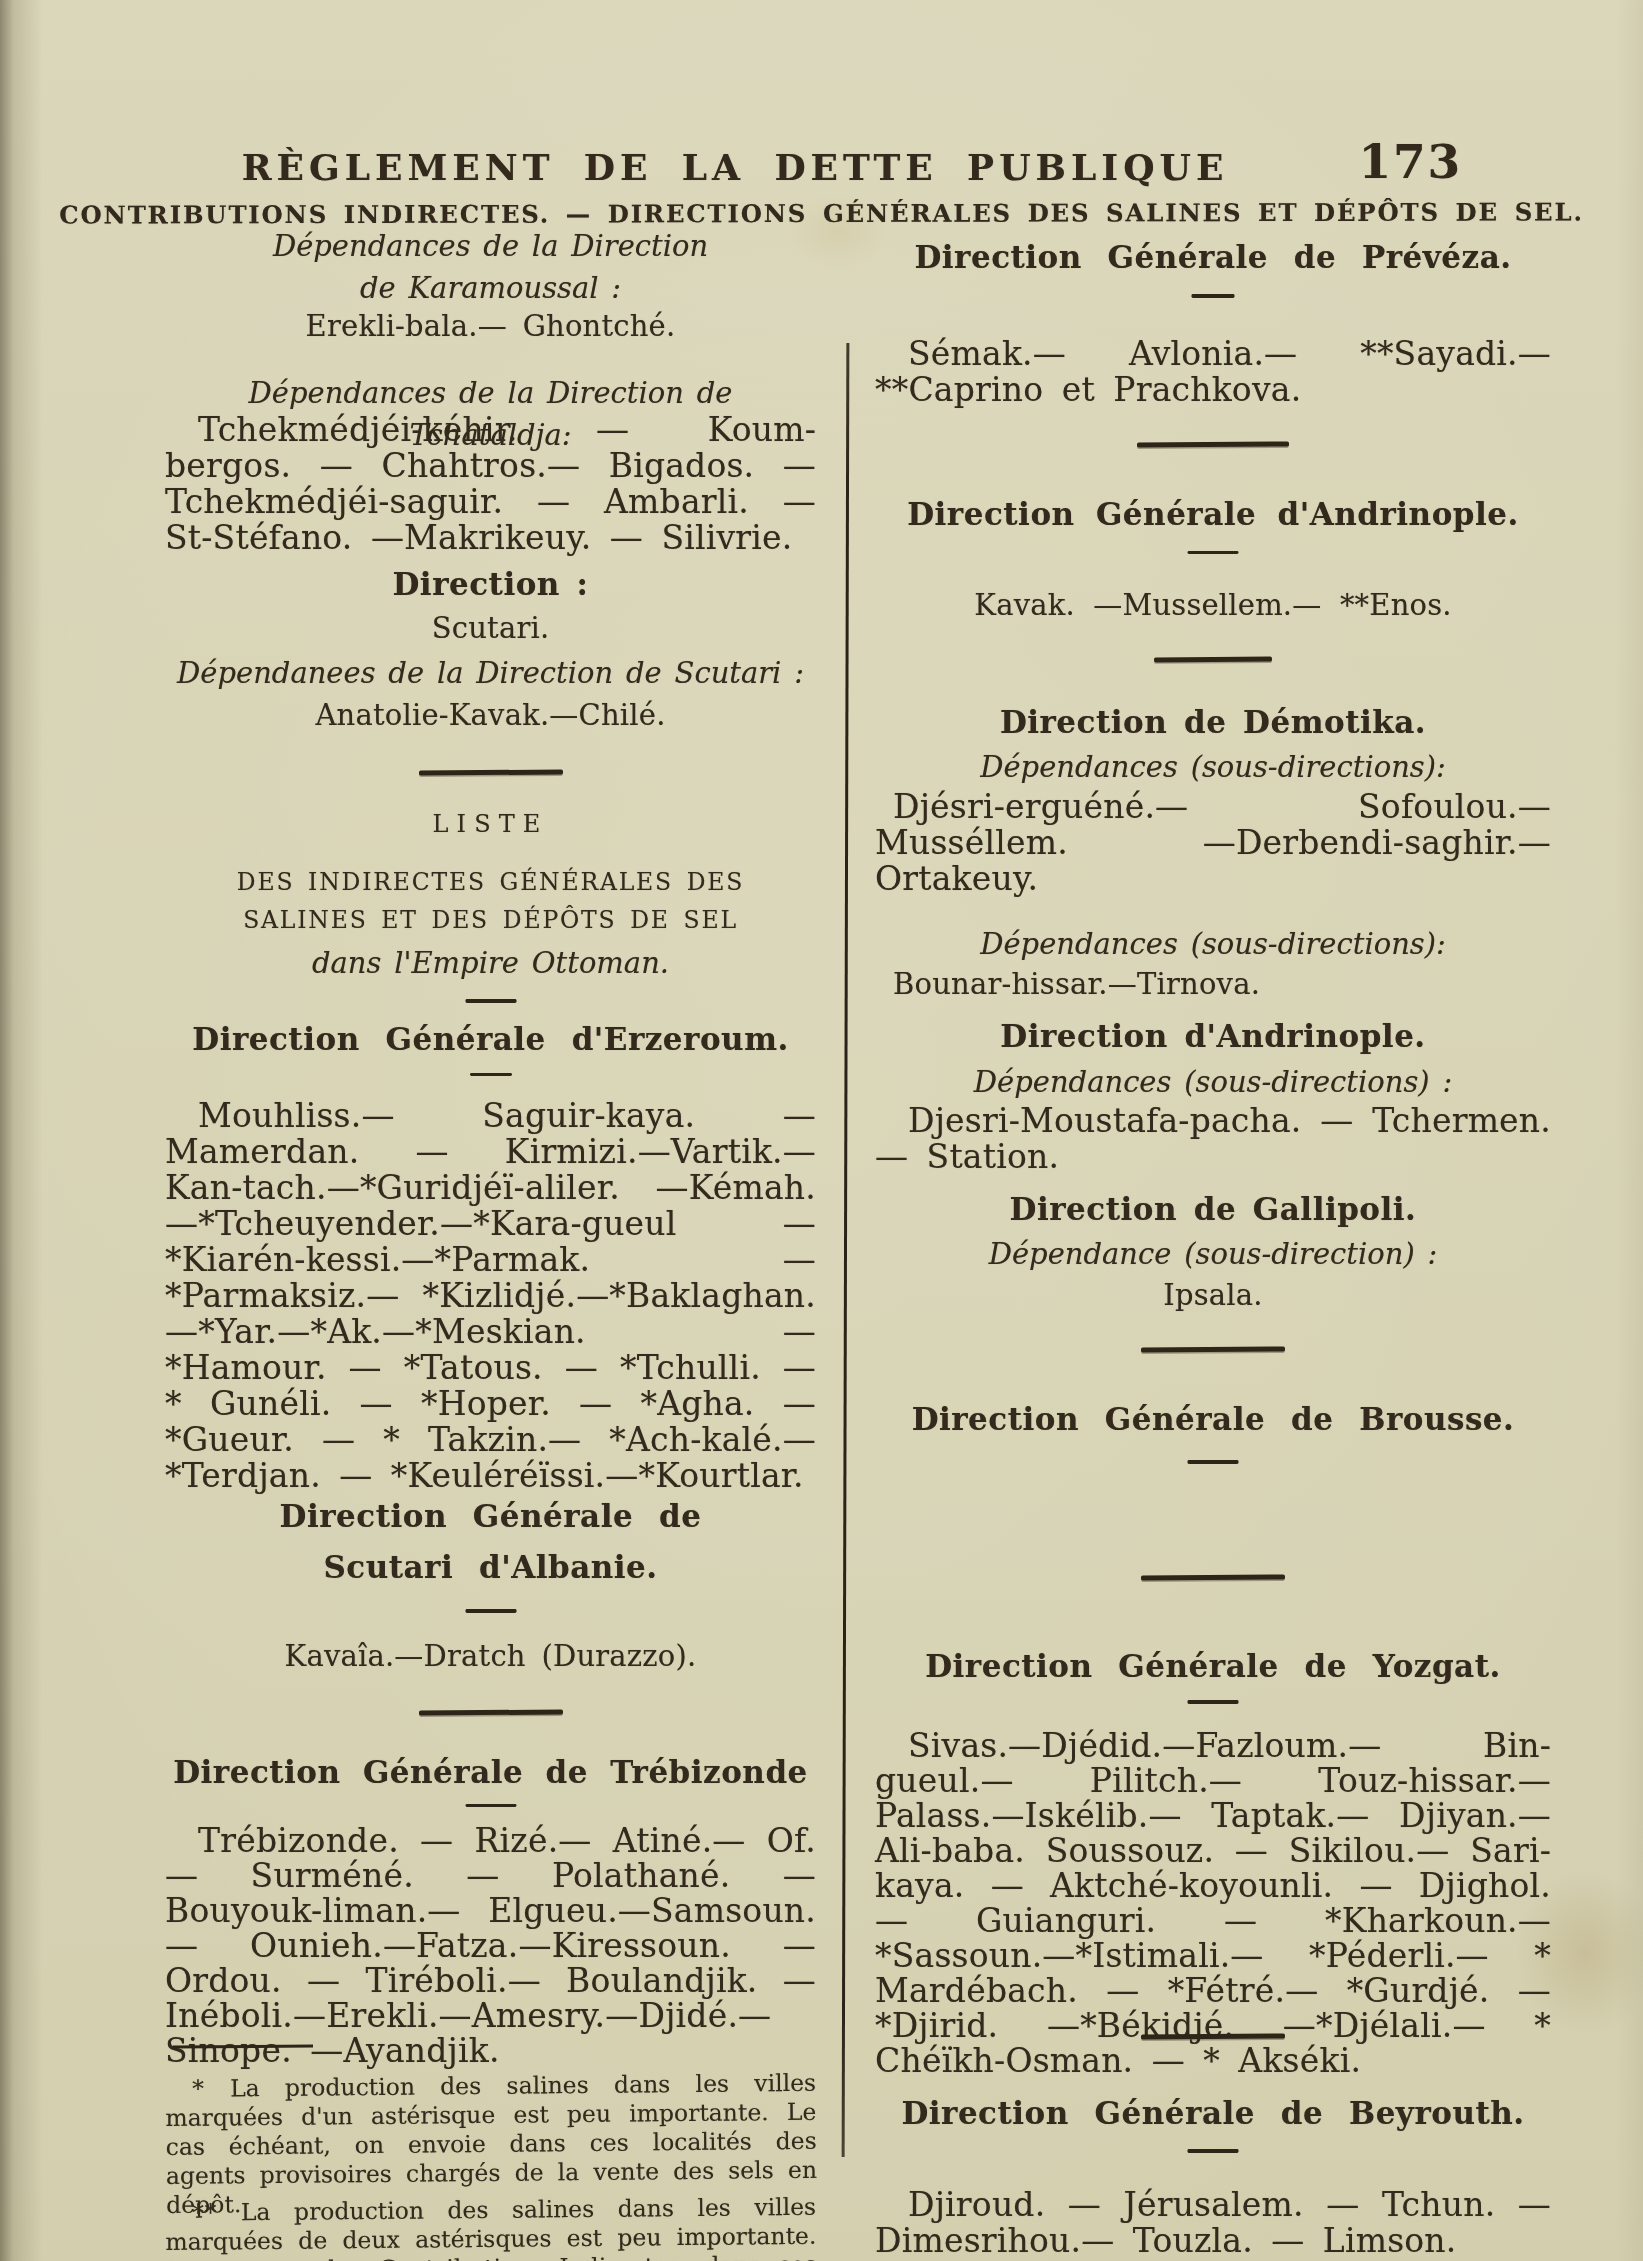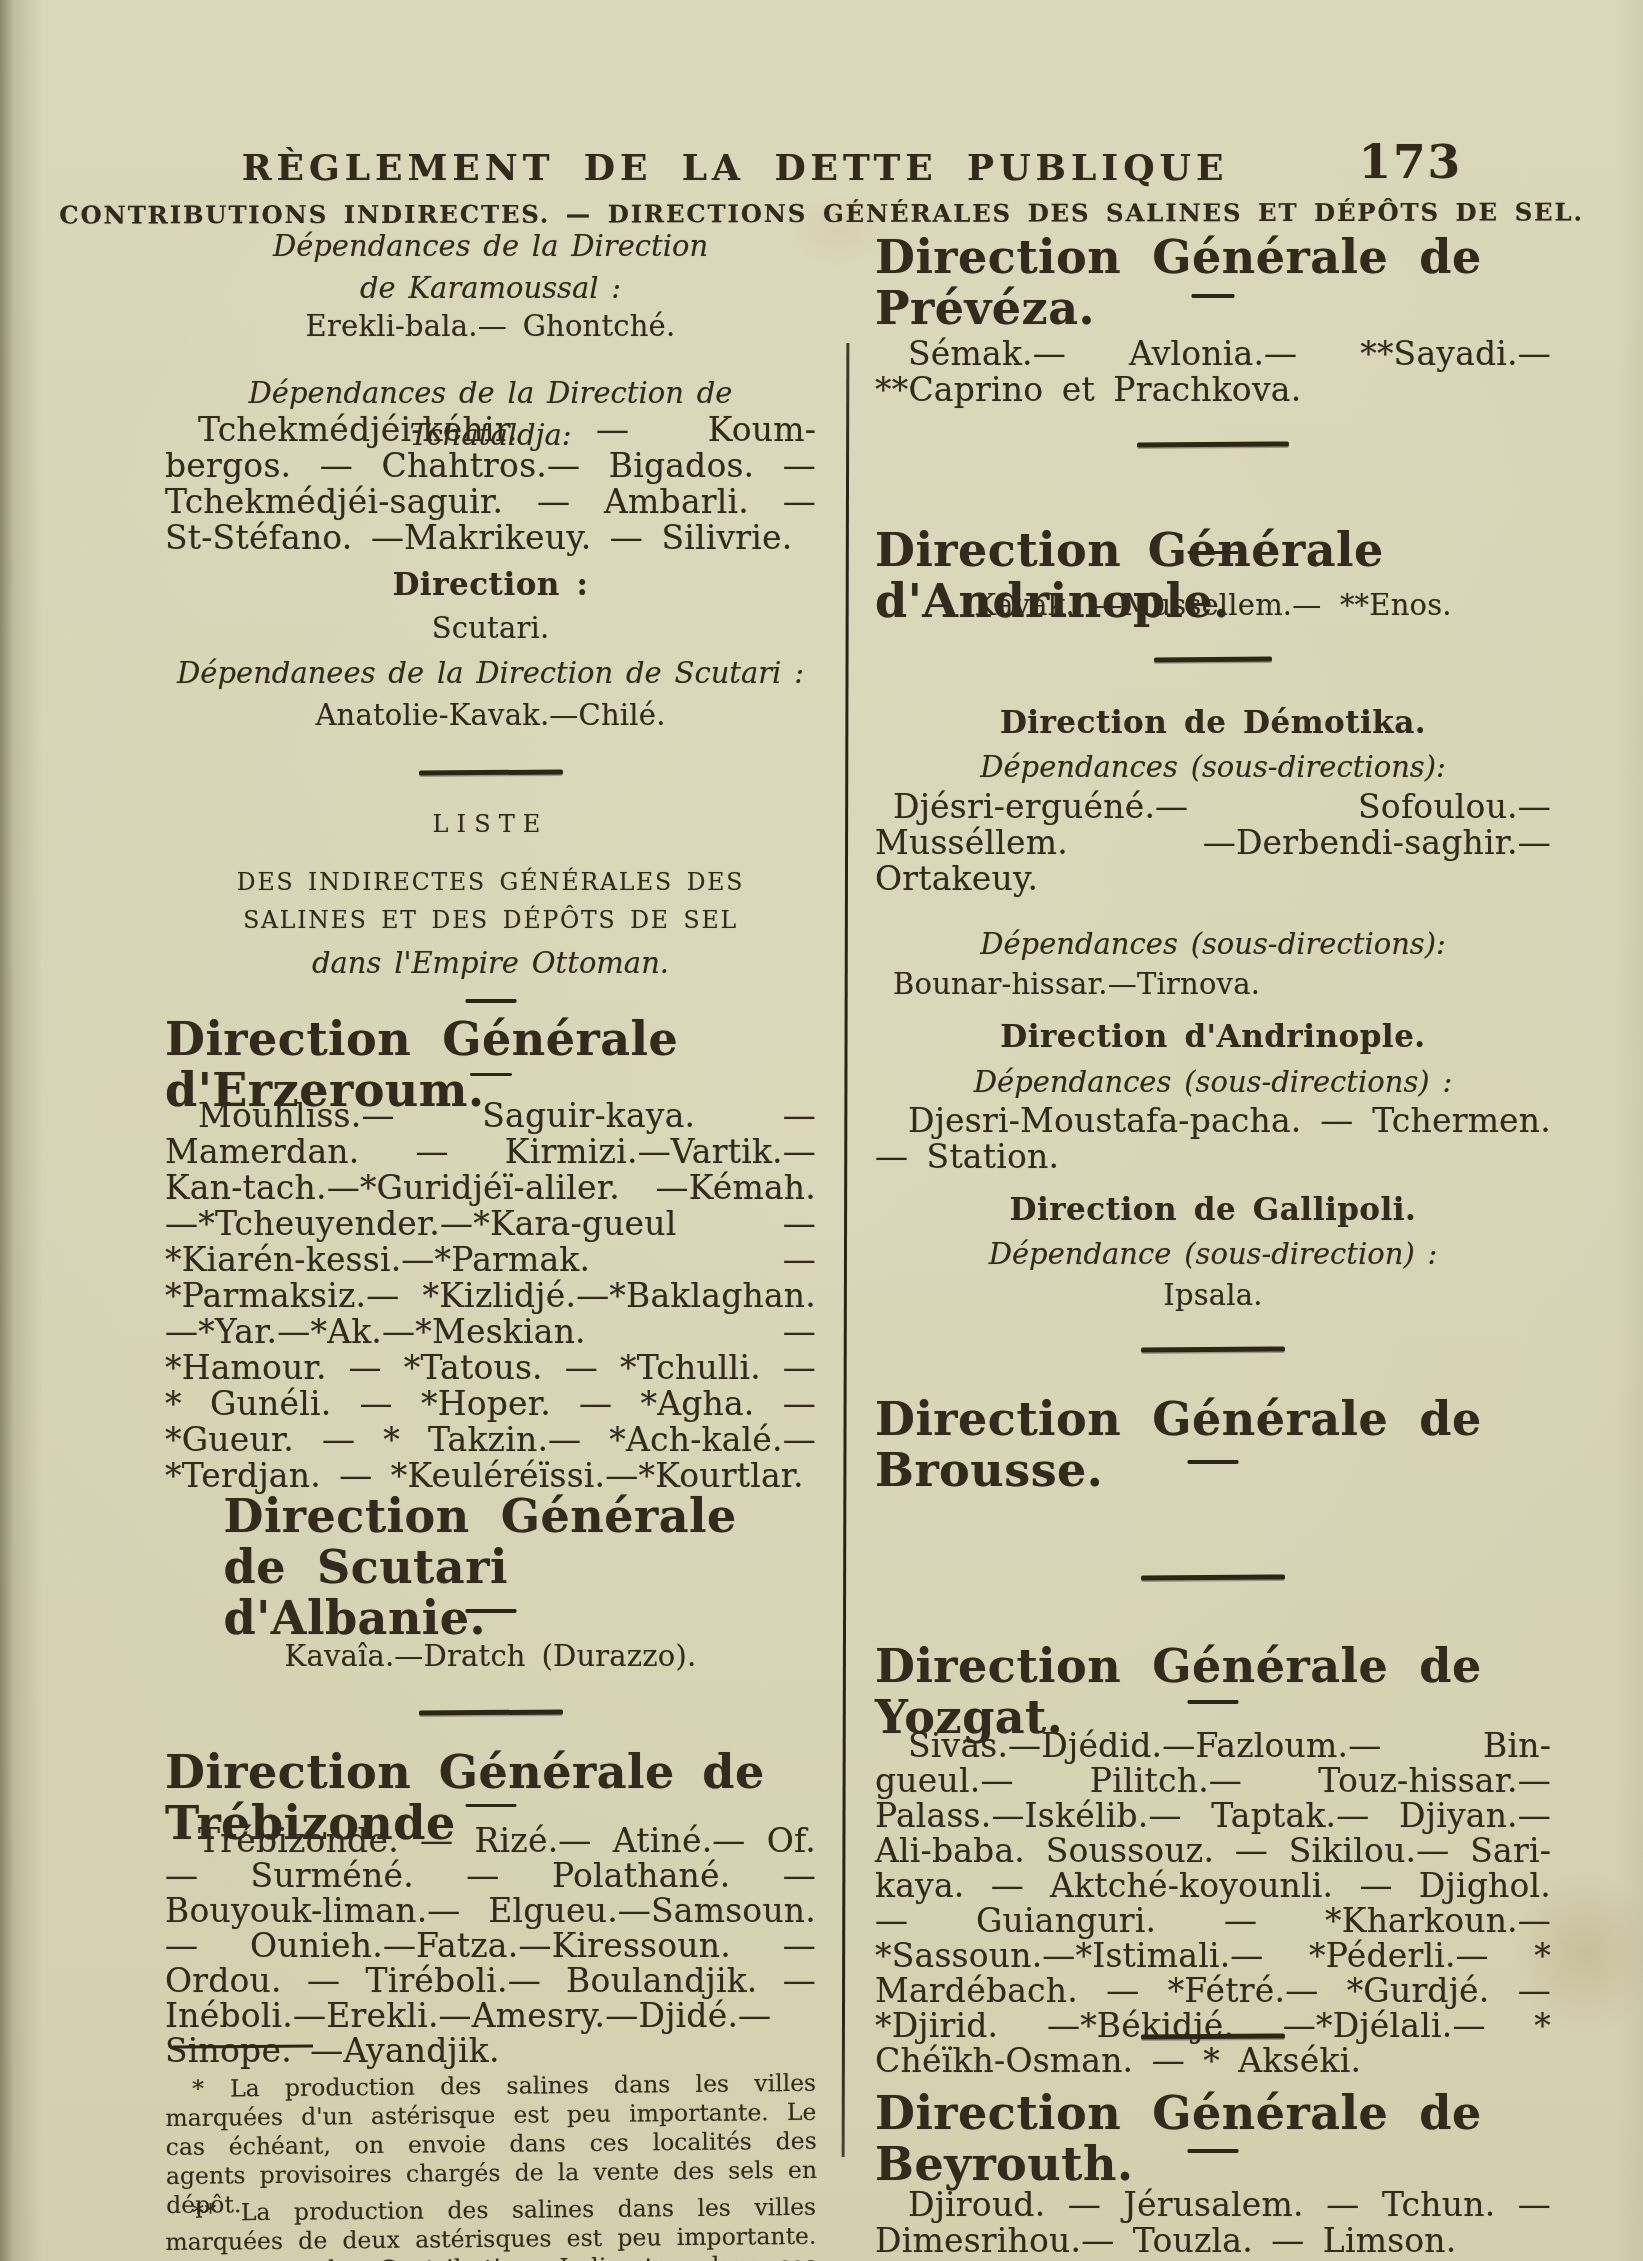--- a/index.html
+++ b/index.html
@@ -51,21 +51,21 @@
   .blk{position:absolute;left:0;width:100%;}
 
   .para{
     font-size:33px;line-height:36px;text-align:justify;
     text-indent:33px;word-spacing:7.7px;letter-spacing:0.2px;
   }
   .para-no-just{font-size:29px;line-height:36px;word-spacing:6.3px;letter-spacing:0.2px;}
   .center{text-align:center;}
   .ital{font-style:italic;font-size:29px;line-height:42px;text-align:center;word-spacing:3.6px;}
   .h-big{
-    font-weight:bold;font-size:46px;line-height:51px;text-align:left;
+    font-weight:bold;font-size:31px;line-height:51px;text-align:center;
     word-spacing:14.5px;letter-spacing:0.5px;
   }
   .h-med{
     font-weight:bold;font-size:31px;line-height:45px;text-align:center;
     word-spacing:5.4px;letter-spacing:0.5px;
   }
   .narrow{max-width:479px;margin:0 auto;}
 
   .liste-title{font-size:24px;letter-spacing:8.1px;text-align:center;font-weight:normal;}
   .liste-sub{
@@ -170,21 +170,21 @@
   <div class="col col-right">
 
     <div class="blk h-big ink" style="top:232px;">Direction Générale de Prévéza.</div>
 
     <div class="rule rule-short" style="top:294px;height:4.1px;width:43px;"></div>
 
     <div class="blk para ink" style="top:336px;">Sémak.— Avlonia.— **Sayadi.— **Caprino et Prachkova.</div>
 
     <div class="rule rule-thick" style="top:442px;width:152px;"></div>
 
-    <div class="blk h-big ink" style="top:489px;word-spacing:10px;margin-top:36px;">Direction Générale d'Andrinople.</div>
+    <div class="blk h-big ink" style="top:489px;word-spacing:10px;">Direction Générale d'Andrinople.</div>
 
     <div class="rule rule-short" style="top:551px;height:3.2px;"></div>
 
     <div class="blk para-no-just center ink" style="top:587px;word-spacing:9px;">Kavak. —Mussellem.— **Enos.</div>
 
     <div class="rule rule-thick" style="top:657px;width:118px;"></div>
 
     <div class="blk h-med ink" style="top:700px;">Direction de Démotika.</div>
 
     <div class="blk ital ink" style="top:746px;">Dépendances (sous-directions):</div>

